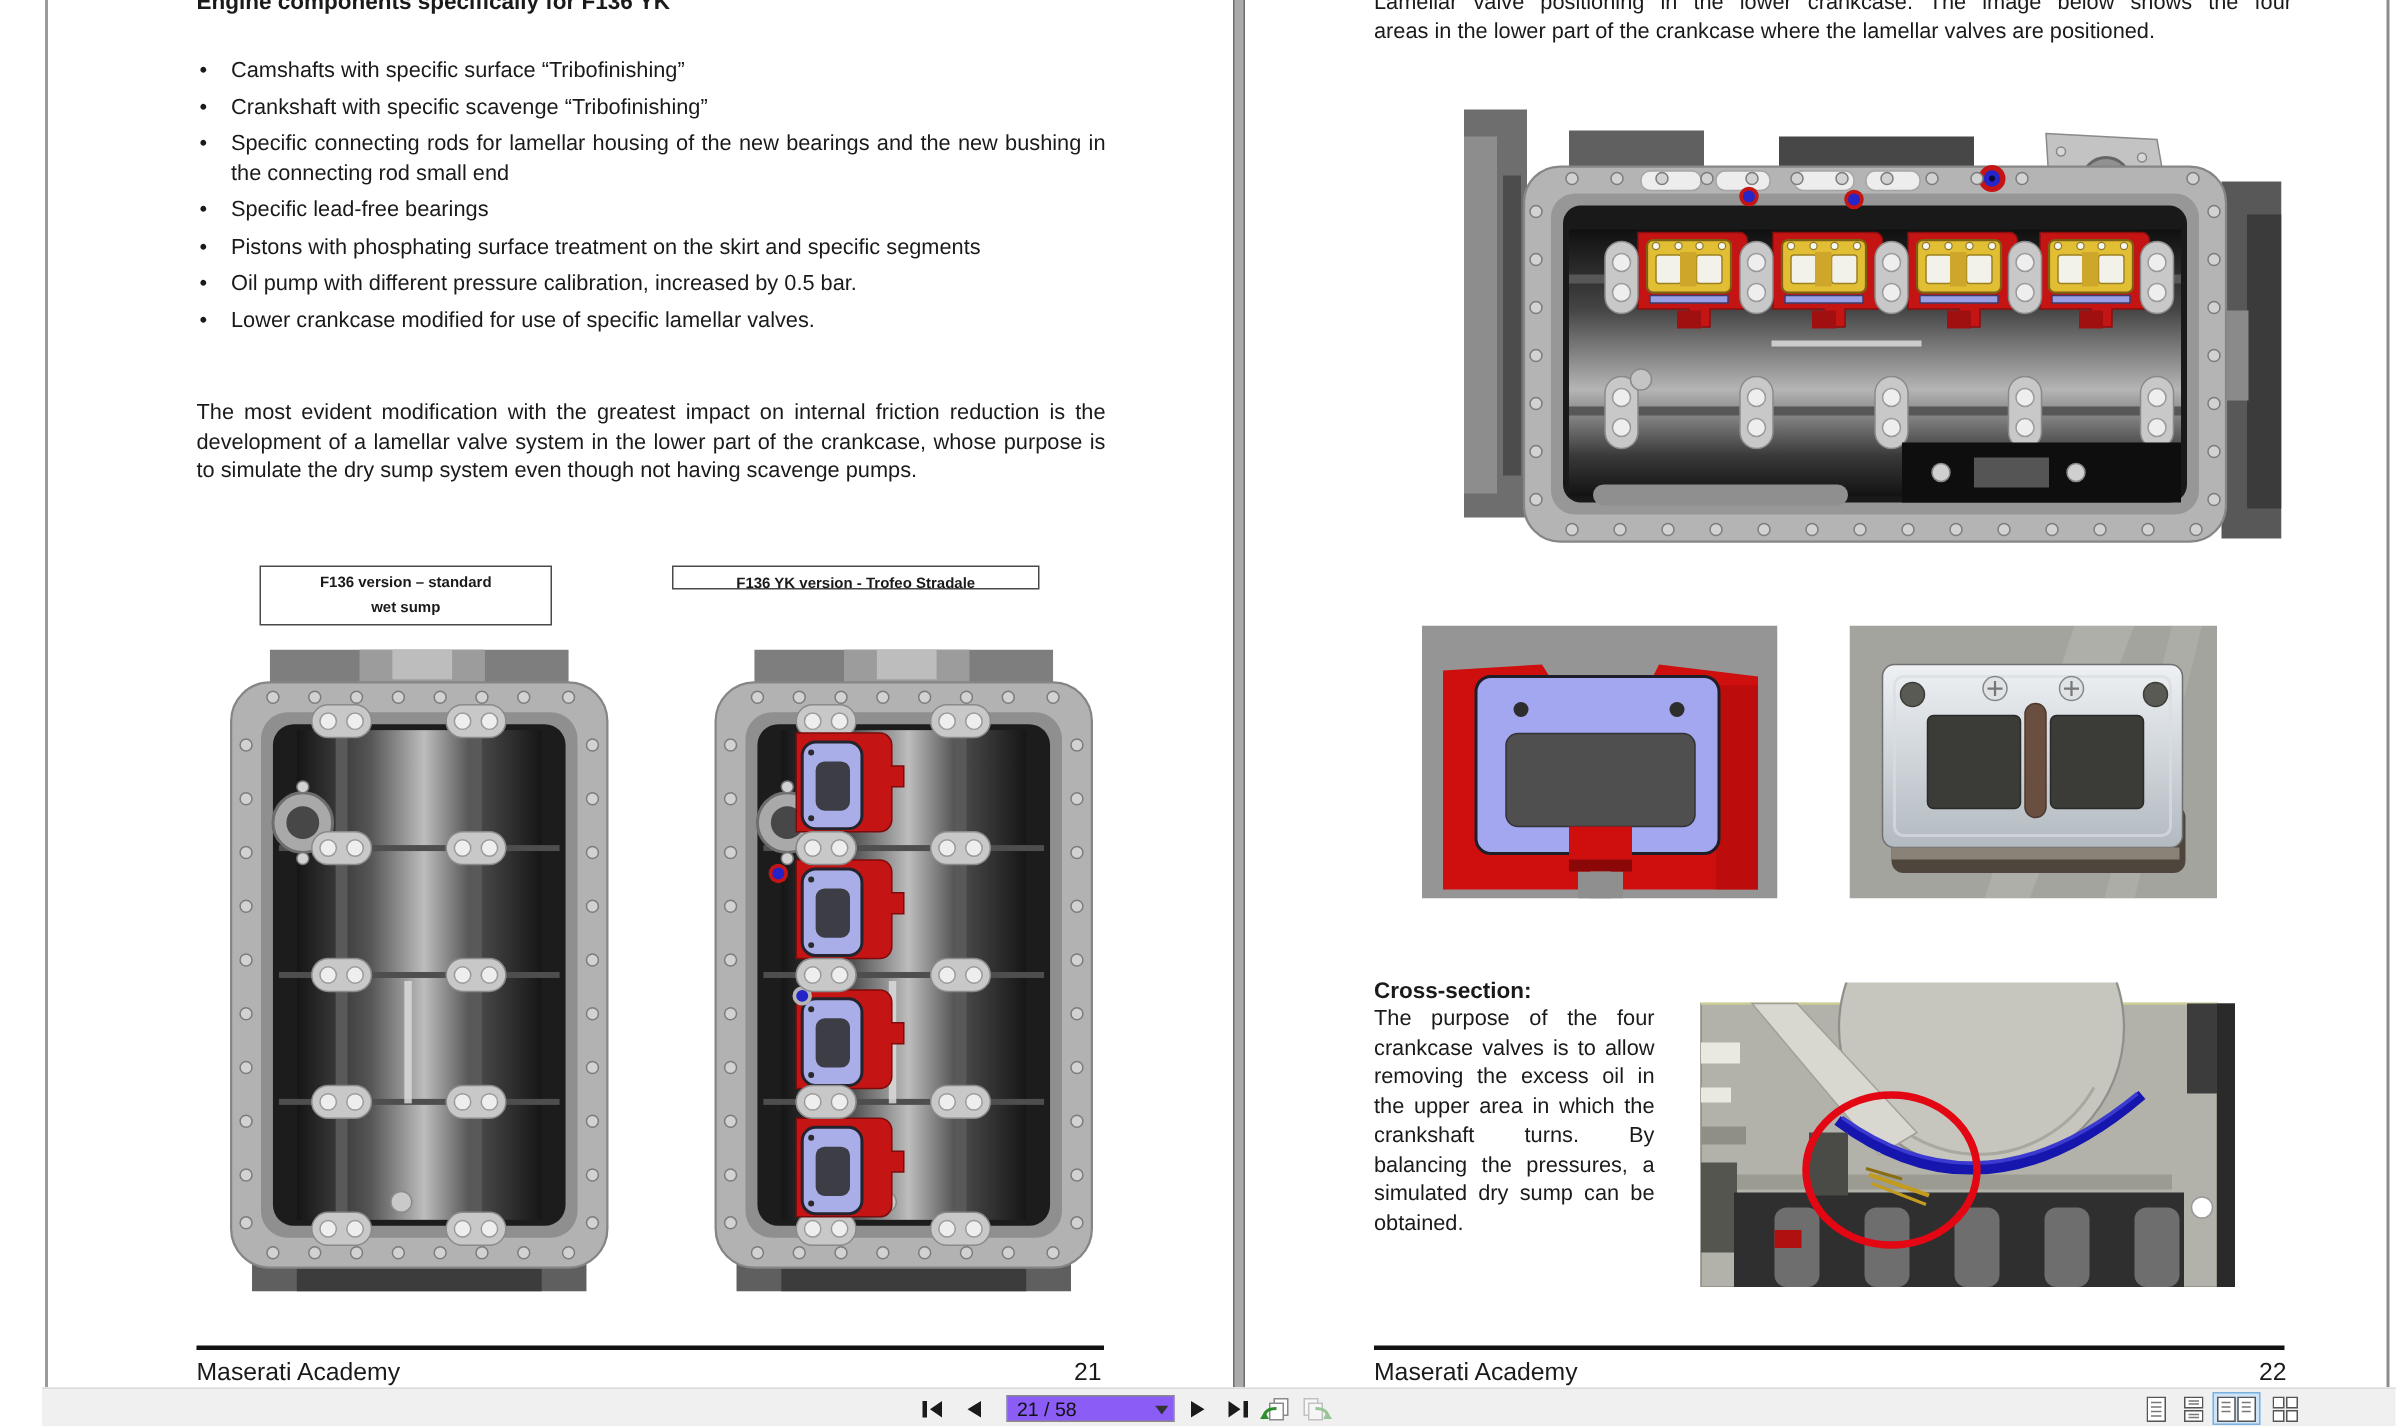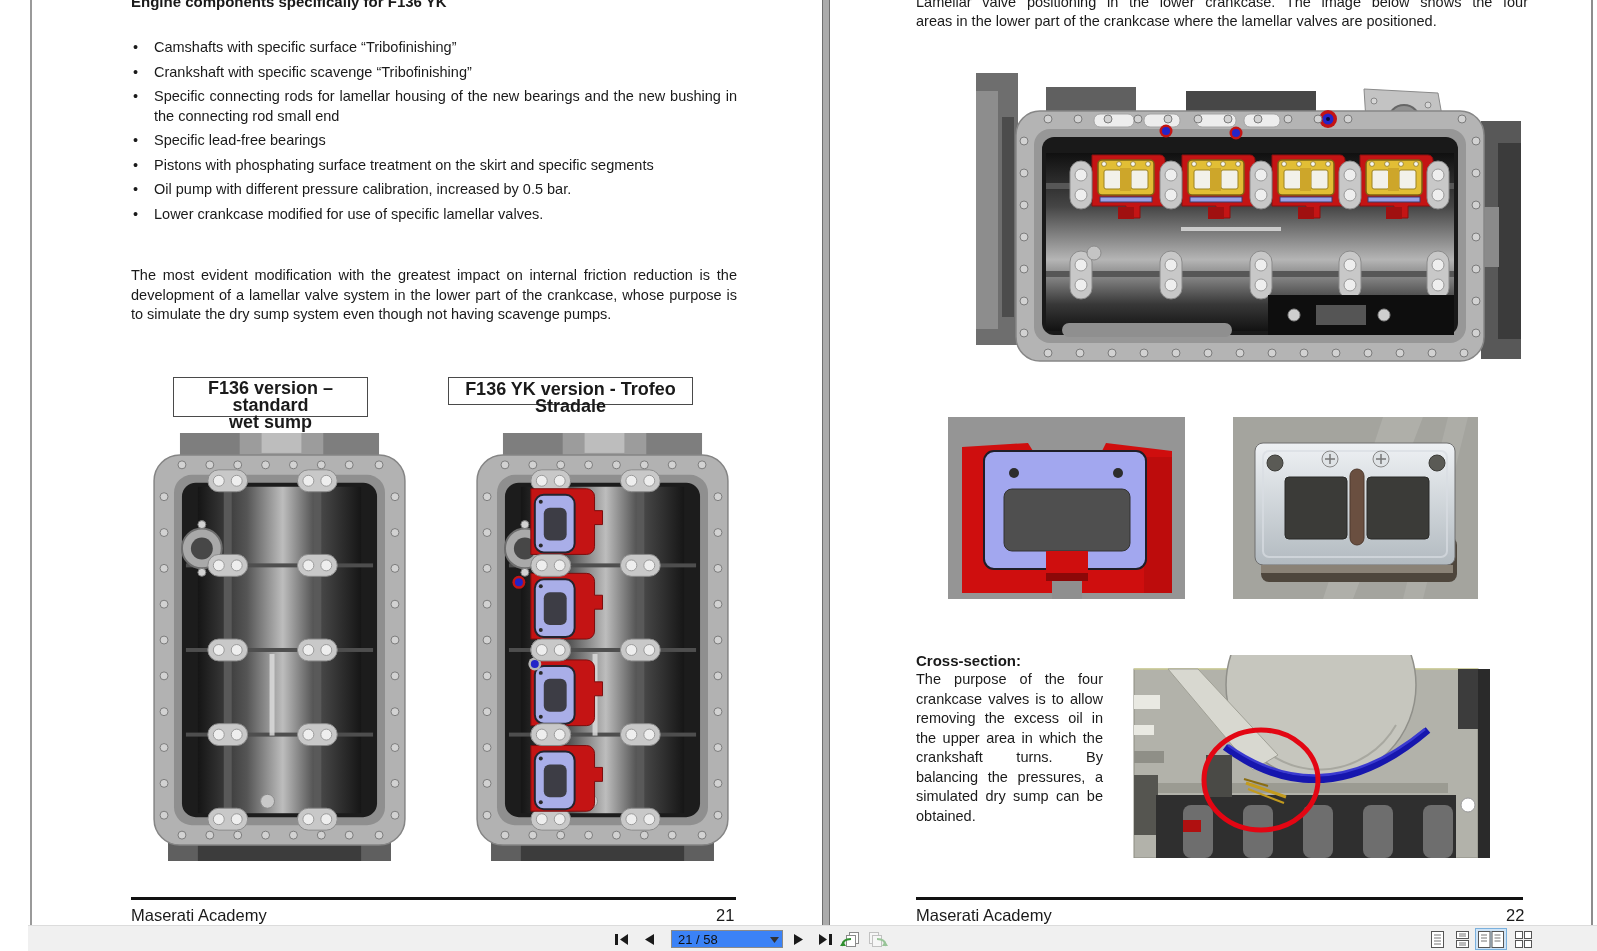--- a/index.html
+++ b/index.html
@@ -16,38 +16,38 @@
   .doc-text { font-size:14.5px; line-height:19.5px; color:#1a1a1a; }
   .just { text-align:justify; }
   .just-all { text-align:justify; text-align-last:justify; }
 
   .lp-heading { left:103px; top:-7px; width:600px; font-size:15px; font-weight:bold; }
   .lp-bullets { left:103px; top:38px; width:606px; margin:0; padding:0; list-style:none; }
   .lp-bullets li { position:relative; padding-left:23px; margin:0 0 5px 0; text-align:justify; }
   .lp-bullets li::before { content:"\2022"; position:absolute; left:2px; top:0; }
   .lp-paragraph { left:103px; top:266px; width:606px; }
 
-  .figlabel { border:1px solid #4a4a4a; font-size:18px; font-weight:bold; text-align:center;
+  .figlabel { border:1px solid #4a4a4a; font-size:10px; font-weight:bold; text-align:center;
               line-height:17px; padding-top:2px; background:#fff; }
   .figlabel-1 { left:145px; top:377px; width:195px; height:40px; }
-  .figlabel-2 { left:420px; top:377px; width:245px; height:28px; padding-top:3px; }
+  .figlabel-2 { left:420px; top:377px; width:245px; height:16px; padding-top:3px; }
 
   .footline { height:3px; background:#111; }
   .footbrand { top:905px; font-size:16.5px; line-height:20px; }
   .footnum { top:905px; font-size:16.5px; line-height:20px; }
 
   .rp-line1 { left:888px; top:-7px; width:612px; }
   .rp-line2 { left:888px; top:12px; width:612px; }
   .rp-cross { left:888px; top:651px; width:187px; }
   .rp-cross .cs-head { font-size:15px; font-weight:bold; line-height:19px; }
 
   .toolbar { position:absolute; left:0; top:925px; width:1597px; height:26px; background:#f0f0f0;
              border-top:1px solid #dcdcdc; }
   .tbtn { position:absolute; top:0; height:26px; display:flex; align-items:center; justify-content:center; }
-  .pagebox { position:absolute; left:643px; top:4px; width:112px; height:18px; background:#3b82f6;
+  .pagebox { position:absolute; left:643px; top:4px; width:112px; height:18px; background:#8b5cf6;
              border:1px solid #8a8a8a; font-size:13px; color:#111; display:flex; align-items:center;
              padding-left:6px; }
   .pagebox .ddz { position:absolute; right:3px; top:6px; }
   .layoutbtn { position:absolute; top:2px; height:22px; display:flex; align-items:center; justify-content:center; }
   .layoutbtn.selected { background:#cfe4f7; border:1px solid #7ab0dd; }
   .zoomlabel { position:absolute; left:1582px; top:5px; width:50px; text-align:right; font-size:14px; color:#222; }
 </style>
 </head>
 <body>
 

